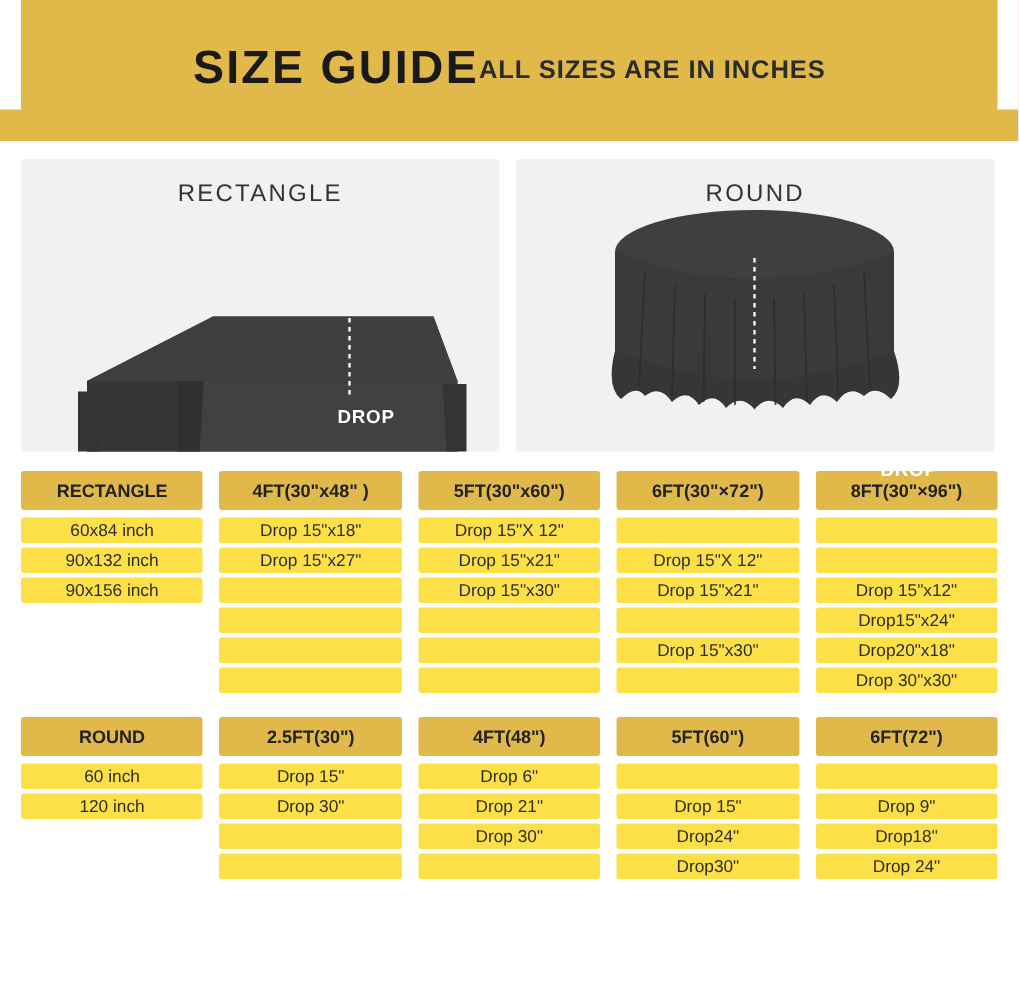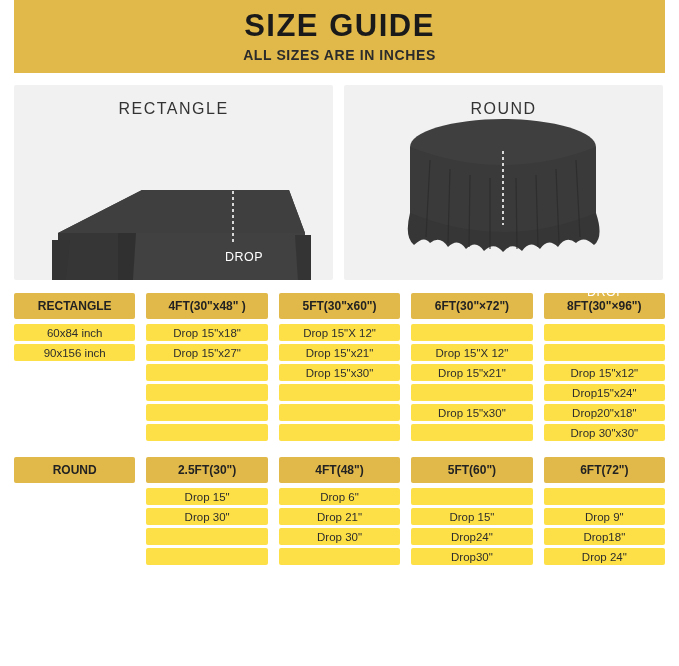--- a/index.html
+++ b/index.html
@@ -16,24 +16,24 @@
     position: relative;
     width: 679px;
     height: 666px;
     background: #ffffff;
   }
 
   
   .header {
     position: relative;
     width: 679px;
-    height: 73px;
+    height: 94px;
     background: #e1b94a;
     display: flex;
-    flex-direction: column;
+    flex-direction: row;
     align-items: center;
     justify-content: center;
   }
   .header .white-left,
   .header .white-right {
     position: absolute;
     top: 0;
     width: 14px;
     height: 73px;
     background: #ffffff;
@@ -43,21 +43,21 @@
   .header-title {
     font-size: 31px;
     font-weight: bold;
     letter-spacing: 1.5px;
     color: #1a1a1a;
     line-height: 1;
     margin-bottom: 6px;
     z-index: 2;
   }
   .header-sub {
-    font-size: 14px;
+    font-size: 17px;
     font-weight: bold;
     letter-spacing: 0.6px;
     color: #2b2b2b;
     z-index: 2;
   }
 
   
   .panels {
     display: flex;
     gap: 11px;
@@ -77,21 +77,21 @@
     width: 100%;
     text-align: center;
     font-size: 16px;
     letter-spacing: 1.5px;
     color: #333333;
   }
   .panel svg { position: absolute; left: 0; top: 0; }
   .drop-label {
     position: absolute;
     font-size: 12.5px;
-    font-weight: normal;
+    font-weight: bold;
     color: #ffffff;
     letter-spacing: 0.5px;
   }
   #rect-drop { left: 211px; top: 165px; }
   #round-drop { left: 243px; top: 200px; }
 
   
   .grid-block {
     padding: 0 14px;
     margin-top: 13px;
@@ -189,20 +189,21 @@
     </div>
 
   </div>
 
   <div class="grid-block">
     <div class="grid-row">
 
       <div class="col">
         <div class="cell head">RECTANGLE</div>
         <div class="cell">60x84 inch</div>
+        <div class="cell">90x132 inch</div>
         <div class="cell">90x156 inch</div>
       </div>
 
       <div class="col">
         <div class="cell head">4FT(30"x48" )</div>
         <div class="cell">Drop 15"x18"</div>
         <div class="cell">Drop 15"x27"</div>
         <div class="cell empty"></div>
         <div class="cell empty"></div>
         <div class="cell empty"></div>
@@ -240,20 +241,22 @@
       </div>
 
     </div>
   </div>
 
   <div class="grid-block">
     <div class="grid-row">
 
       <div class="col">
         <div class="cell head">ROUND</div>
+        <div class="cell">60 inch</div>
+        <div class="cell">120 inch</div>
       </div>
 
       <div class="col">
         <div class="cell head">2.5FT(30")</div>
         <div class="cell">Drop 15"</div>
         <div class="cell">Drop 30"</div>
         <div class="cell empty"></div>
         <div class="cell empty"></div>
       </div>
 

